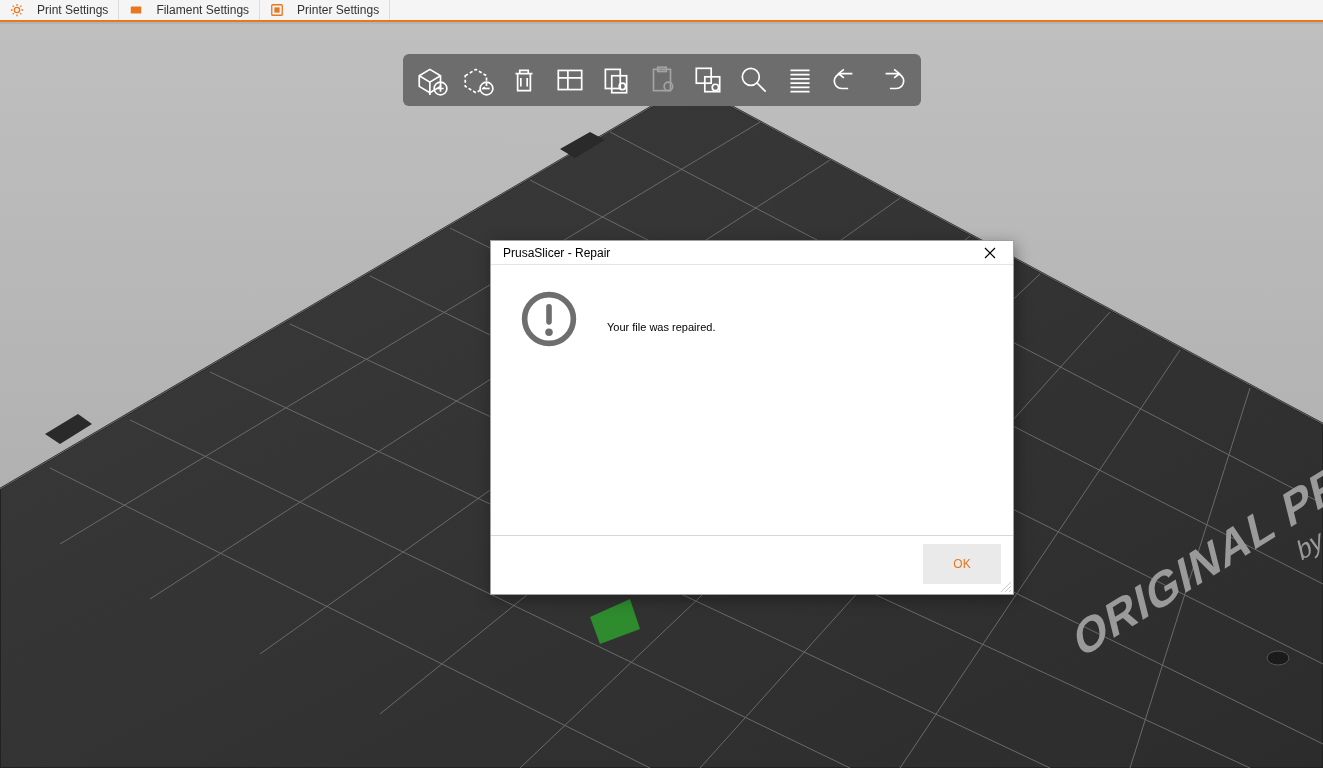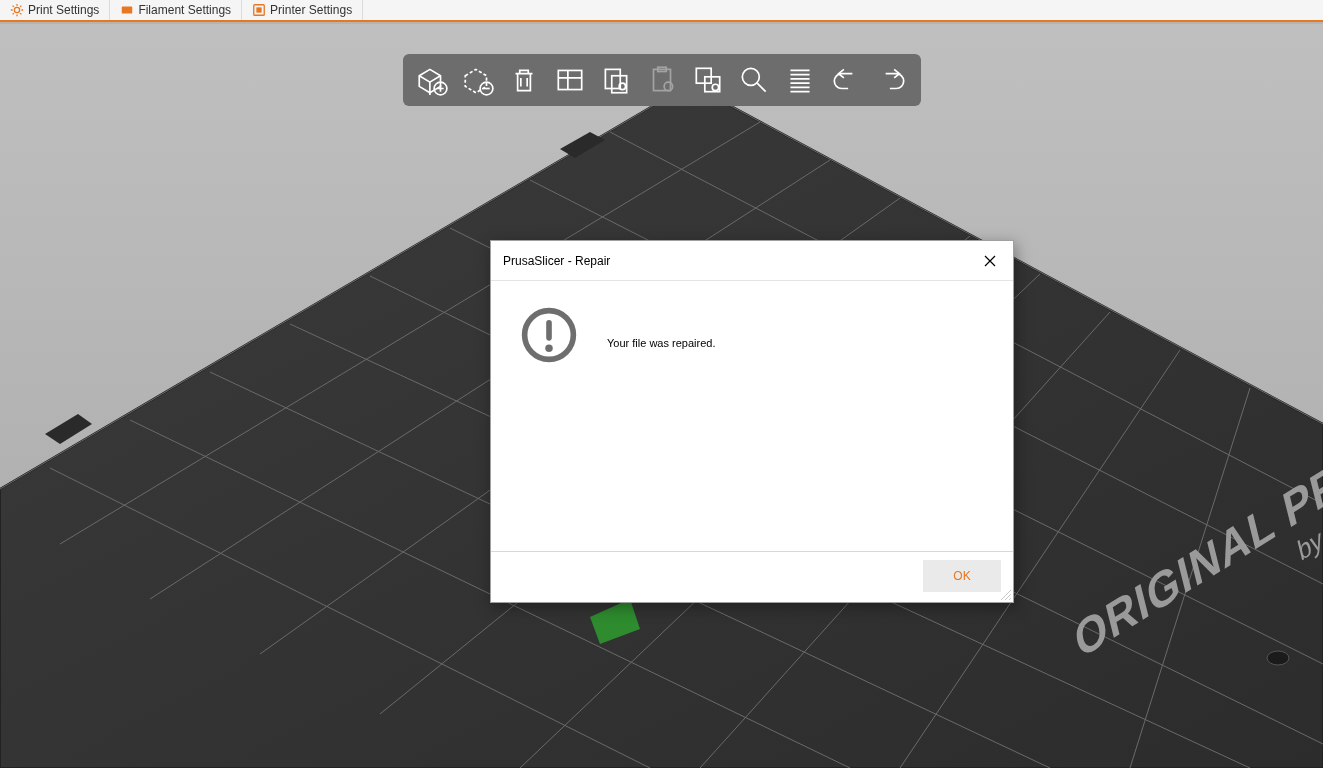--- a/index.html
+++ b/index.html
@@ -1,44 +1,44 @@
 <!DOCTYPE html>
 <html><head>
 <meta charset="utf-8">
 <style>
   * { box-sizing: border-box; margin: 0; padding: 0; }
   html, body { width: 1323px; height: 768px; font-family: "Segoe UI", Tahoma, sans-serif; font-size: 12px; overflow: hidden; }
   body { background: #b4b4b4; position: relative; }
 
   
   .tabs-bar { position: absolute; top: 0; left: 0; right: 0; height: 22px; background: #f5f5f5; border-bottom: 2px solid #e87722; display: flex; align-items: stretch; }
-  .tab { display: flex; align-items: center; gap: 4px; padding: 0 10px; border-right: 1px solid #dcdcdc; background: #f5f5f5; cursor: pointer; color: #333; }
+  .tab { display: flex; align-items: center; gap: 13px; padding: 0 10px; border-right: 1px solid #dcdcdc; background: #f5f5f5; cursor: pointer; color: #333; }
   .tab .ticon { width: 14px; height: 14px; display: inline-flex; align-items: center; justify-content: center; }
 
   
   .viewport { position: absolute; top: 24px; left: 0; right: 0; bottom: 0; background: linear-gradient(#bfbfbf,#a9a9a9); overflow: hidden; }
   .bed-wrap { position: absolute; inset: 0; }
   .bed-wrap svg { width: 100%; height: 100%; }
 
   
   .toolbar { position: absolute; top: 30px; left: 50%; transform: translateX(-50%); background: #6d6d6d; border-radius: 6px; display: flex; align-items: center; padding: 4px 6px; gap: 0; }
   .tbtn { width: 46px; height: 44px; display: flex; align-items: center; justify-content: center; cursor: pointer; border-radius: 4px; }
   .tbtn svg { width: 34px; height: 34px; stroke: #fff; fill: none; stroke-width: 1.6; }
   .tbtn.disabled svg { stroke: #a3a3a3; }
 
   
   .dialog { position: absolute; left: 490px; top: 240px; width: 524px; background: #fff; border: 1px solid #a0a0a0; box-shadow: 2px 4px 14px rgba(0,0,0,.35); }
-  .dlg-title { display: flex; align-items: center; justify-content: space-between; height: 40px; padding: 0 8px 0 12px; border-bottom: 1px solid #e4e4e4; }
+  .dlg-title { display: flex; align-items: center; justify-content: space-between; height: 24px; padding: 0 8px 0 12px; border-bottom: 1px solid #e4e4e4; }
   .dlg-title span { font-size: 12px; color: #000; }
   .dlg-close { width: 30px; height: 24px; display: flex; align-items: center; justify-content: center; cursor: pointer; }
   .dlg-body { display: flex; align-items: flex-start; gap: 28px; padding: 24px 20px 10px 28px; min-height: 270px; }
   .dlg-icon svg { width: 60px; height: 60px; }
   .dlg-msg { font-size: 11px; color: #000; padding-top: 32px; }
   .dlg-footer { border-top: 1px solid #d8d8d8; padding: 8px 12px 10px; display: flex; justify-content: flex-end; align-items: center; position: relative; }
-  .dlg-ok { min-width: 78px; height: 32px; background: #eaeaea; border: none; color: #e87722; font-size: 12px; cursor: pointer; }
+  .dlg-ok { min-width: 78px; height: 40px; background: #eaeaea; border: none; color: #e87722; font-size: 12px; cursor: pointer; }
   .dlg-grip { position: absolute; right: 2px; bottom: 2px; width: 12px; height: 12px; opacity: .35; }
 </style>
 </head>
 <body>
 
 <div class="tabs-bar">
   <div class="tab">
     <span class="ticon">
       <svg viewBox="0 0 16 16">
           <circle cx="8" cy="8" r="3" fill="none" stroke="#e87722" stroke-width="1.5"></circle>

